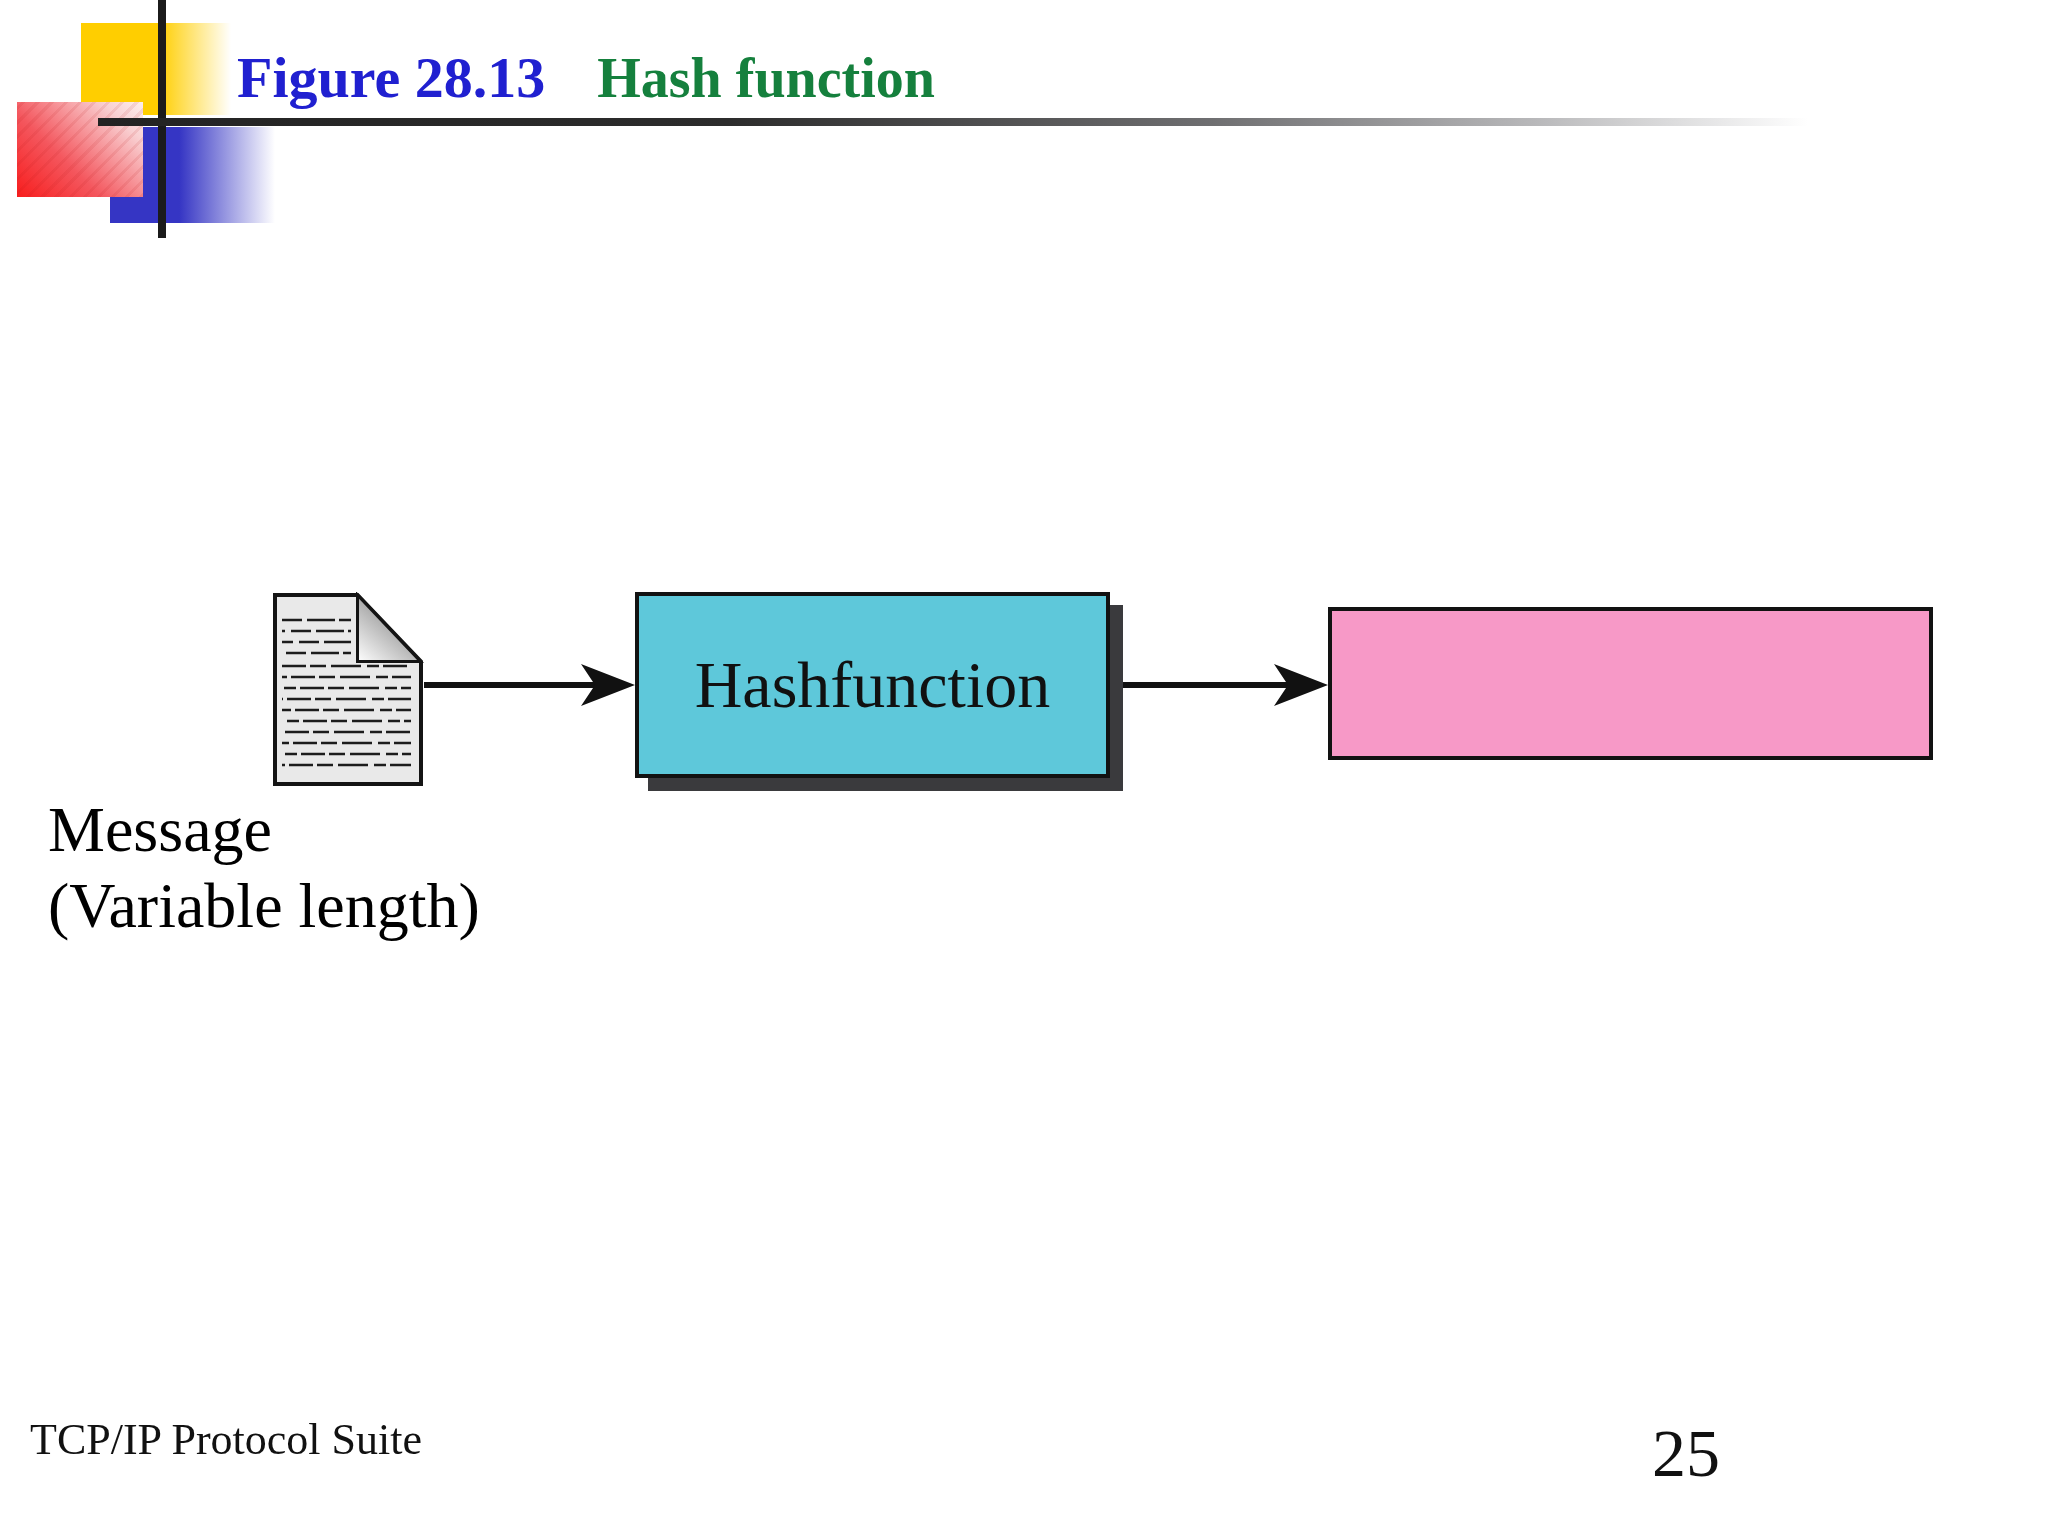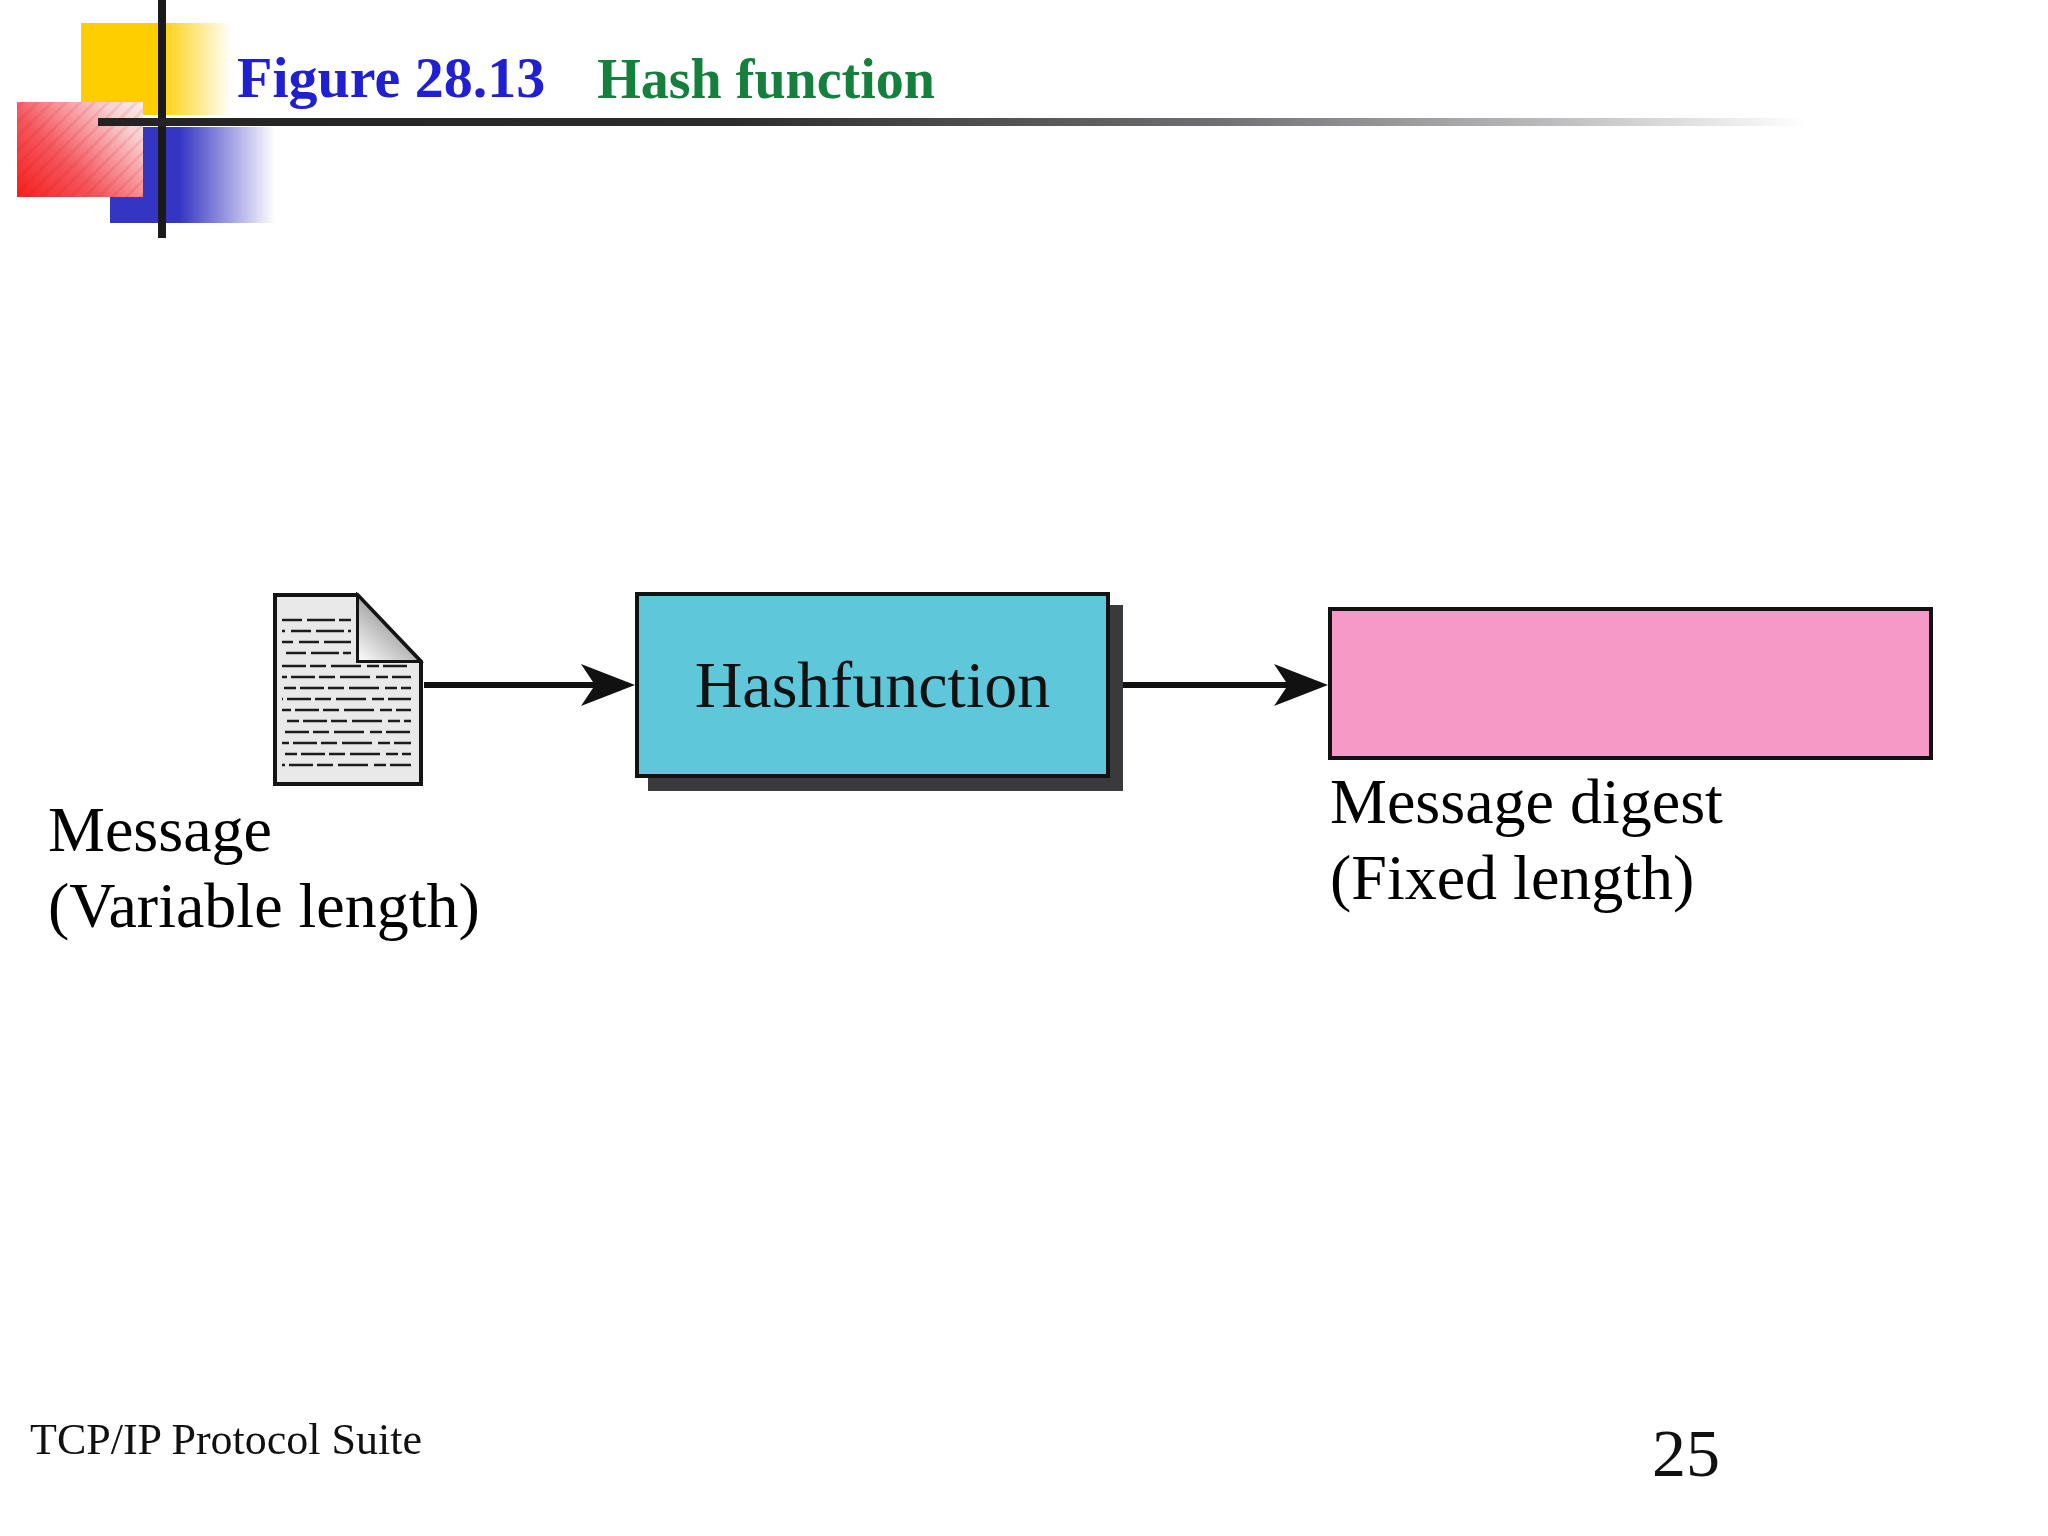--- a/index.html
+++ b/index.html
@@ -25,21 +25,21 @@
       repeating-linear-gradient(315deg, rgba(180,20,20,0.10) 0 3px, rgba(0,0,0,0) 3px 10px),
       linear-gradient(45deg,#f81d1d 0%,#f4575e 38%,#f9d0d2 82%,#fdeeee 100%);
   }
   .deco-vline { left:158px; top:0; width:8px; height:238px; background:#1b1b1b; z-index:4; }
   .deco-hline {
     left:98px; top:118px; width:1800px; height:8px; z-index:4;
     background:linear-gradient(to right,#232323 0%,#2c2c2c 35%,#6f6f71 62%,#b9b9bb 80%,rgba(255,255,255,0) 95%);
   }
 
   
-  .title-row { left:237px; top:44px; display:flex; align-items:flex-end; gap:52px; z-index:5; }
+  .title-row { left:237px; top:44px; display:flex; align-items:center; gap:52px; z-index:5; }
   .fig-label { font-size:58px; font-weight:bold; color:#2020d0; white-space:nowrap; }
   .fig-title { font-size:56px; font-weight:bold; color:#15803d; white-space:nowrap; }
 
   
   .doc-icon { left:272px; top:592px; width:152px; height:195px; }
   .arrow { height:50px; }
   .arrow1 { left:424px; top:660px; width:211px; }
   .arrow2 { left:1108px; top:660px; width:220px; }
   .hash-box {
     left:635px; top:592px; width:475px; height:186px; box-sizing:border-box;
@@ -120,21 +120,17 @@
     <path d="M220 25 L166 4 L180 25 L166 46 Z" fill="#111"></path>
   </svg>
 
   <div class="abs digest-box"></div>
 
   <div class="abs diagram-label lbl-message">
     <div>Message</div>
     <div>(Variable length)</div>
   </div>
 
-  <div class="abs diagram-label lbl-digest">
-    <div>Message digest</div>
-    <div>(Fixed length)</div>
-  </div>
 
   <div class="abs footer-left">TCP/IP Protocol Suite</div>
   <div class="abs footer-page">25</div>
 
 </div>
 
 </body></html>

